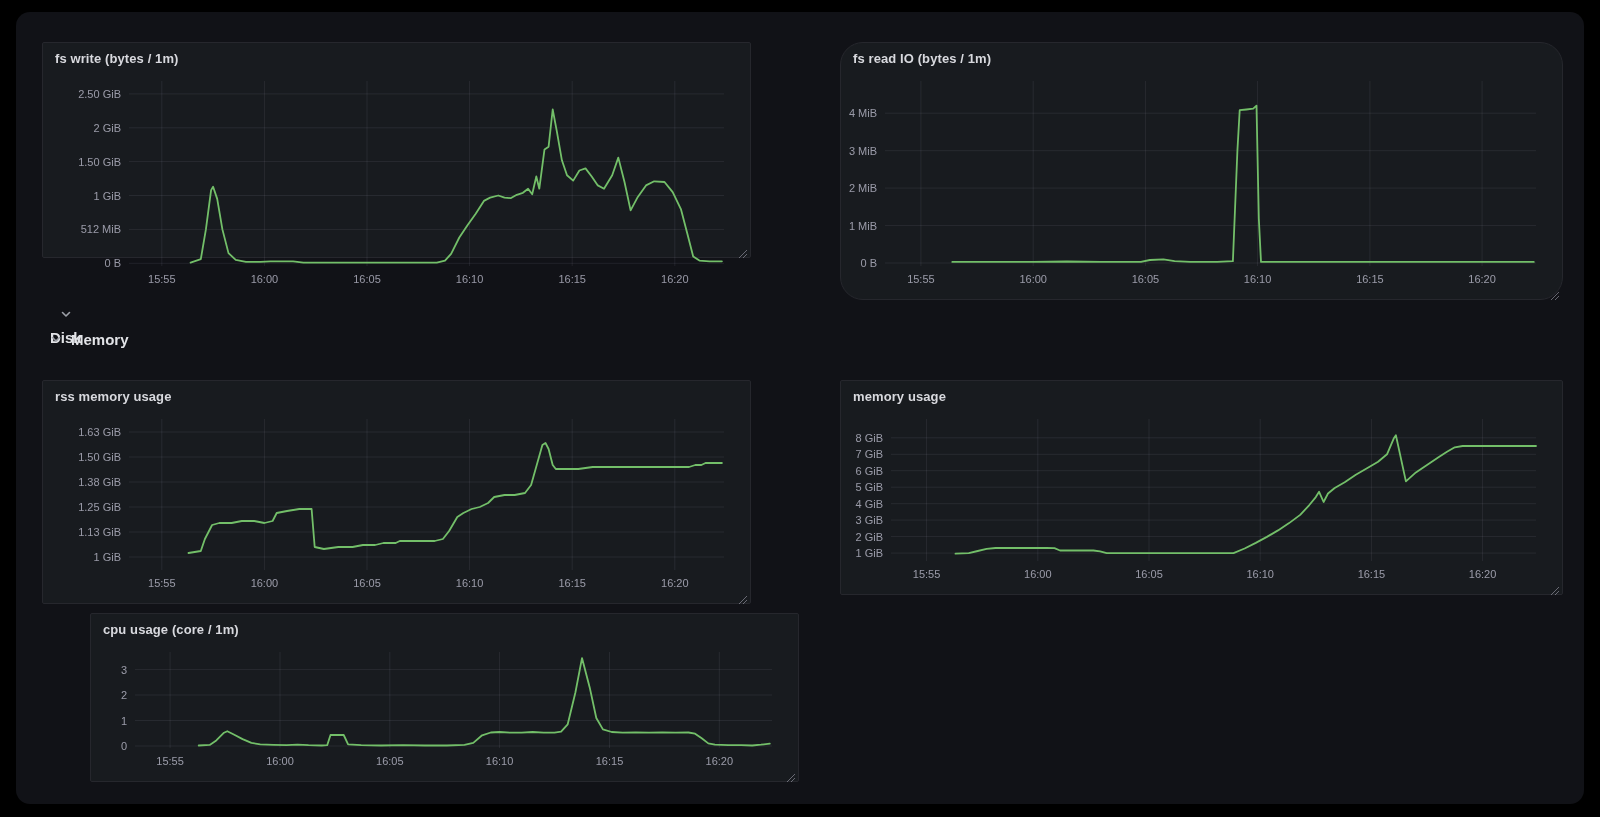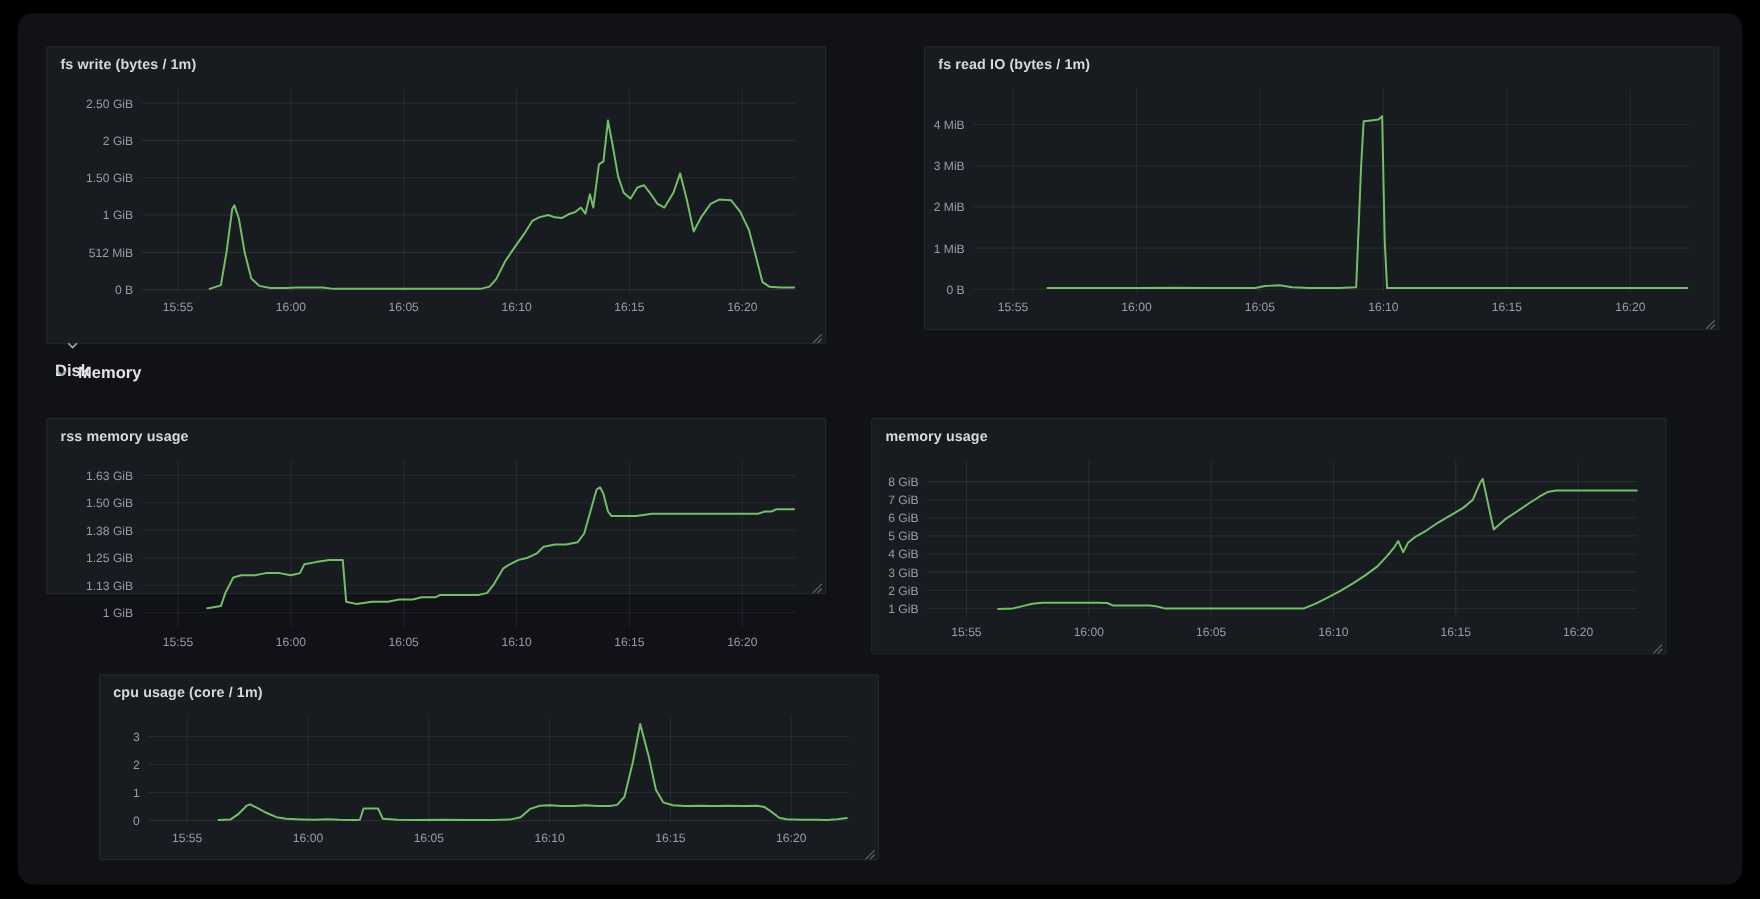--- a/index.html
+++ b/index.html
@@ -23,24 +23,24 @@
   .chart-area{position:absolute;left:8px;right:8px;top:30px;bottom:6px;cursor:crosshair;}
   .chart-area svg{display:block;}
   .tick{font-family:"Liberation Sans",sans-serif;font-size:11px;fill:rgba(204,204,220,0.72);}
   .resize{position:absolute;right:2px;bottom:2px;width:10px;height:10px;cursor:nwse-resize;}
   .row-header{
     position:absolute;display:flex;align-items:center;gap:9px;height:24px;
     color:#e2e3e7;font-size:15px;font-weight:700;cursor:pointer;
   }
   .chev{display:flex;align-items:center;}
   
-  .p-fswrite{left:26px;top:30px;width:709px;height:271px;}
-  .p-fsread{left:824px;top:30px;width:723px;height:258px;}
-  .p-rss{left:26px;top:368px;width:709px;height:160px;}
-  .p-mem{left:776px;top:368px;width:723px;height:215px;}
+  .p-fswrite{left:26px;top:30px;width:709px;height:216px;}
+  .p-fsread{left:824px;top:30px;width:723px;height:258px;border-radius:23px;}
+  .p-rss{left:26px;top:368px;width:709px;height:224px;}
+  .p-mem{left:824px;top:368px;width:723px;height:215px;}
   .p-cpu{left:26px;top:601px;width:709px;height:169px;margin-left:48px;}
   .rh-disk{left:34px;top:296px;flex-direction:column;}
   .rh-memory{left:34px;top:315px;}
 </style>
 </head>
 <body>
 
 <div class="canvas">
 
   <section class="panel p-fswrite">

